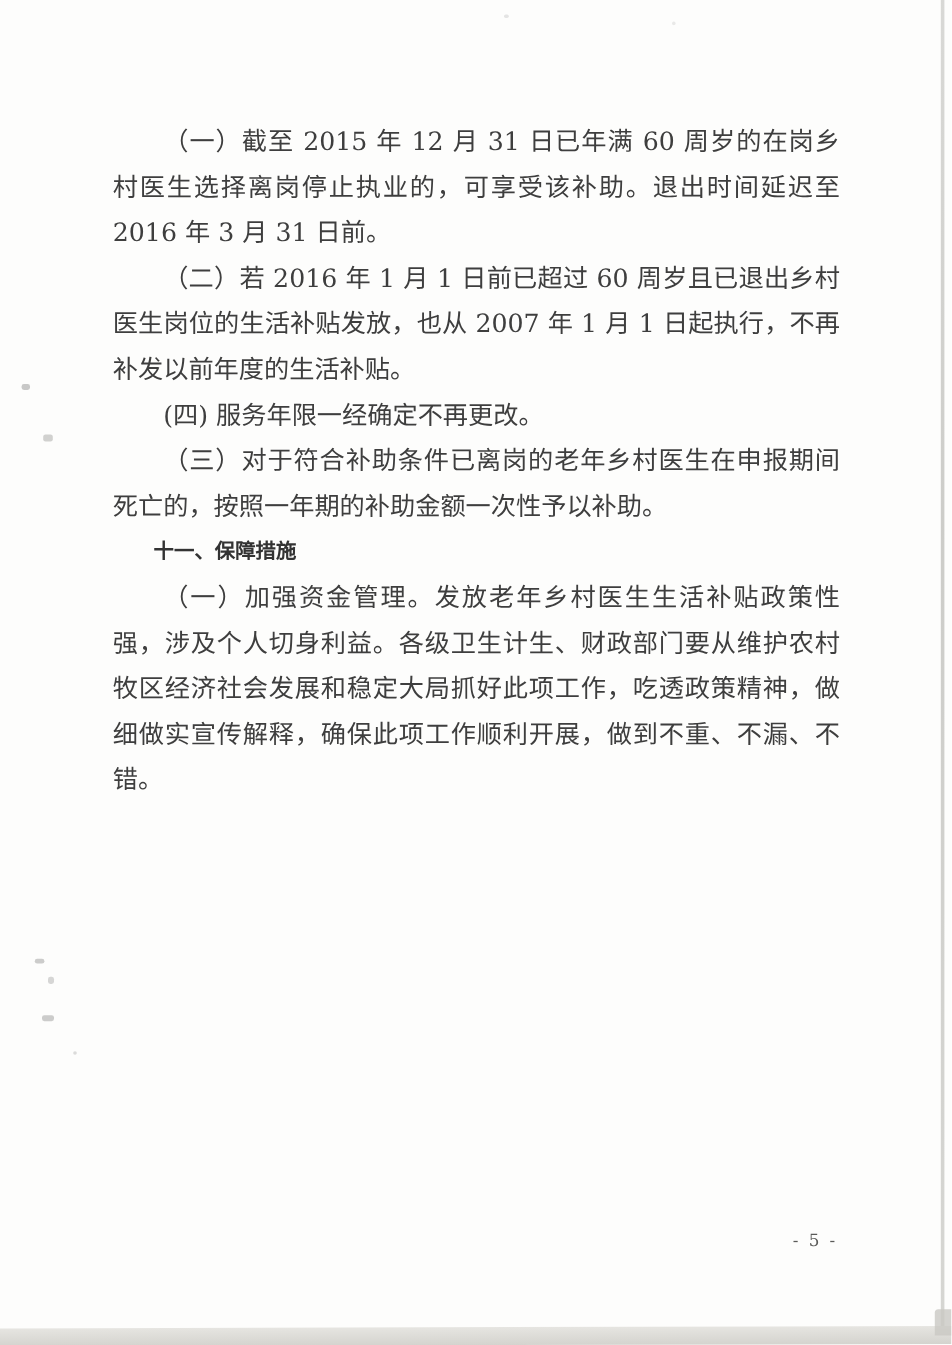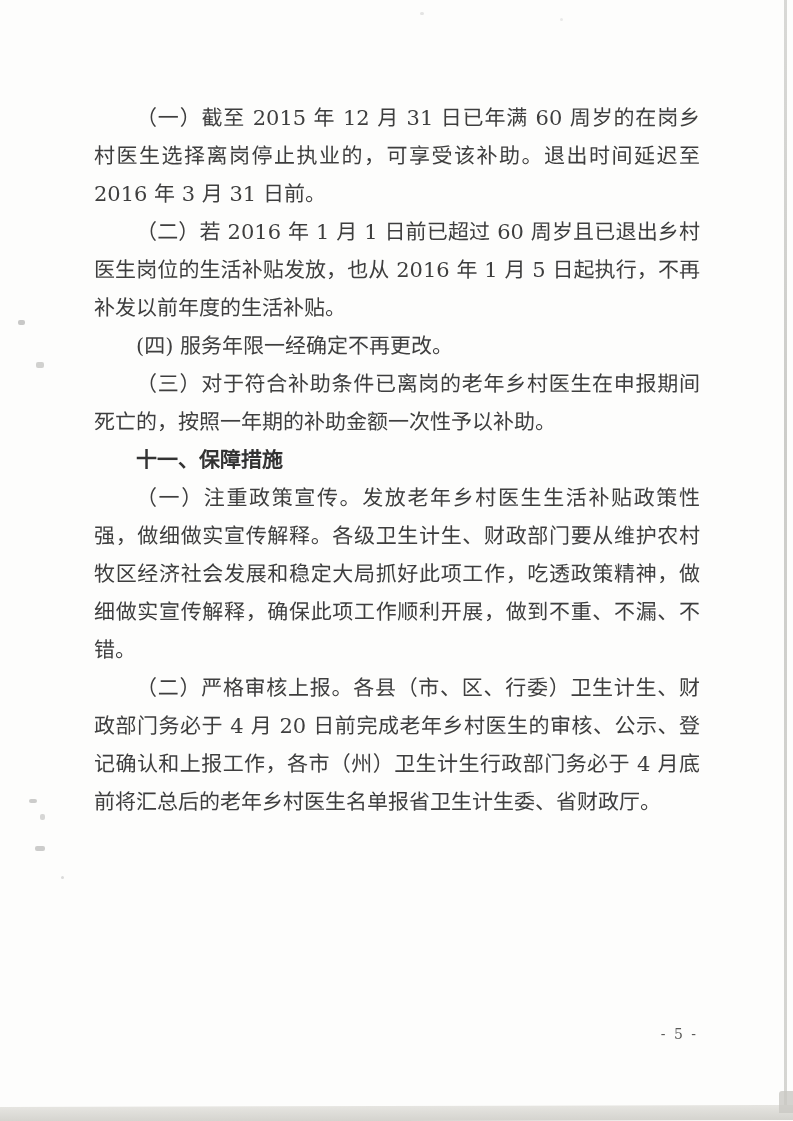--- a/index.html
+++ b/index.html
@@ -23,21 +23,21 @@
     text-align: justify;
     text-justify: inter-character;
   }
   .content p {
     margin: 0;
     text-indent: 2em;
   }
   .content h2.heading {
     margin: 0;
     text-indent: 2em;
-    font-size: 21px;
+    font-size: 17px;
     line-height: 38px;
     font-weight: 700;
     color: #333333;
     font-family: "DejaVu Sans", "Liberation Sans", sans-serif;
   }
   .page-number {
     position: absolute;
     top: 1024px;
     right: 95px;
     font-size: 14px;
@@ -90,26 +90,25 @@
   .speck.s7 { left: 420px; top: 12px; width: 4px; height: 3px; opacity: 0.25; }
   .speck.s8 { left: 560px; top: 18px; width: 3px; height: 3px; opacity: 0.2; }
 </style>
 </head>
 <body>
 
 <div class="scan">
 
   <div class="content">
     <p class="body">（一）截至 2015 年 12 月 31 日已年满 60 周岁的在岗乡村医生选择离岗停止执业的，可享受该补助。退出时间延迟至 2016 年 3 月 31 日前。</p>
-    <p class="body">（二）若 2016 年 1 月 1 日前已超过 60 周岁且已退出乡村医生岗位的生活补贴发放，也从 2016 年 1 月 5 日起执行，不再补发以前年度的生活补贴。</p>
+    <p class="body">（二）若 2016 年 1 月 1 日前已超过 60 周岁且已退出乡村医生岗位的生活补贴发放，也从 2007 年 1 月 1 日起执行，不再补发以前年度的生活补贴。</p>
     <p class="body">(四) 服务年限一经确定不再更改。</p>
     <p class="body">（三）对于符合补助条件已离岗的老年乡村医生在申报期间死亡的，按照一年期的补助金额一次性予以补助。</p>
     <h2 class="heading">十一、保障措施</h2>
-    <p class="body">（一）注重政策宣传。发放老年乡村医生生活补贴政策性强，做细做实宣传解释。各级卫生计生、财政部门要从维护农村牧区经济社会发展和稳定大局抓好此项工作，吃透政策精神，做细做实宣传解释，确保此项工作顺利开展，做到不重、不漏、不错。</p>
-    <p class="body">（二）严格审核上报。各县（市、区、行委）卫生计生、财政部门务必于 4 月 20 日前完成老年乡村医生的审核、公示、登记确认和上报工作，各市（州）卫生计生行政部门务必于 4 月底前将汇总后的老年乡村医生名单报省卫生计生委、省财政厅。</p>
+    <p class="body">（一）加强资金管理。发放老年乡村医生生活补贴政策性强，涉及个人切身利益。各级卫生计生、财政部门要从维护农村牧区经济社会发展和稳定大局抓好此项工作，吃透政策精神，做细做实宣传解释，确保此项工作顺利开展，做到不重、不漏、不错。</p>
   </div>
 
   <div class="page-number">- 5 -</div>
 
   <div class="right-line"></div>
   <div class="bottom-band"></div>
   <div class="corner-shadow"></div>
   <div class="speck s1"></div>
   <div class="speck s2"></div>
   <div class="speck s3"></div>

